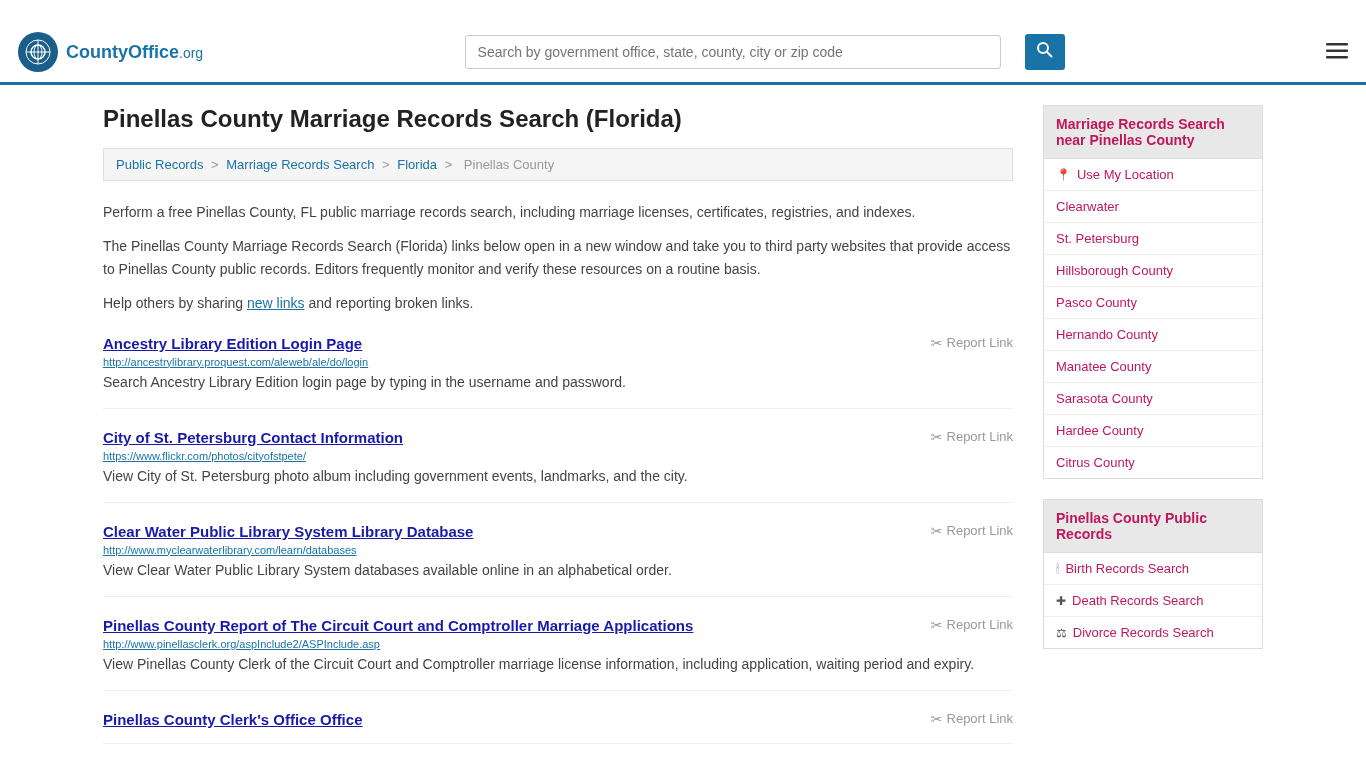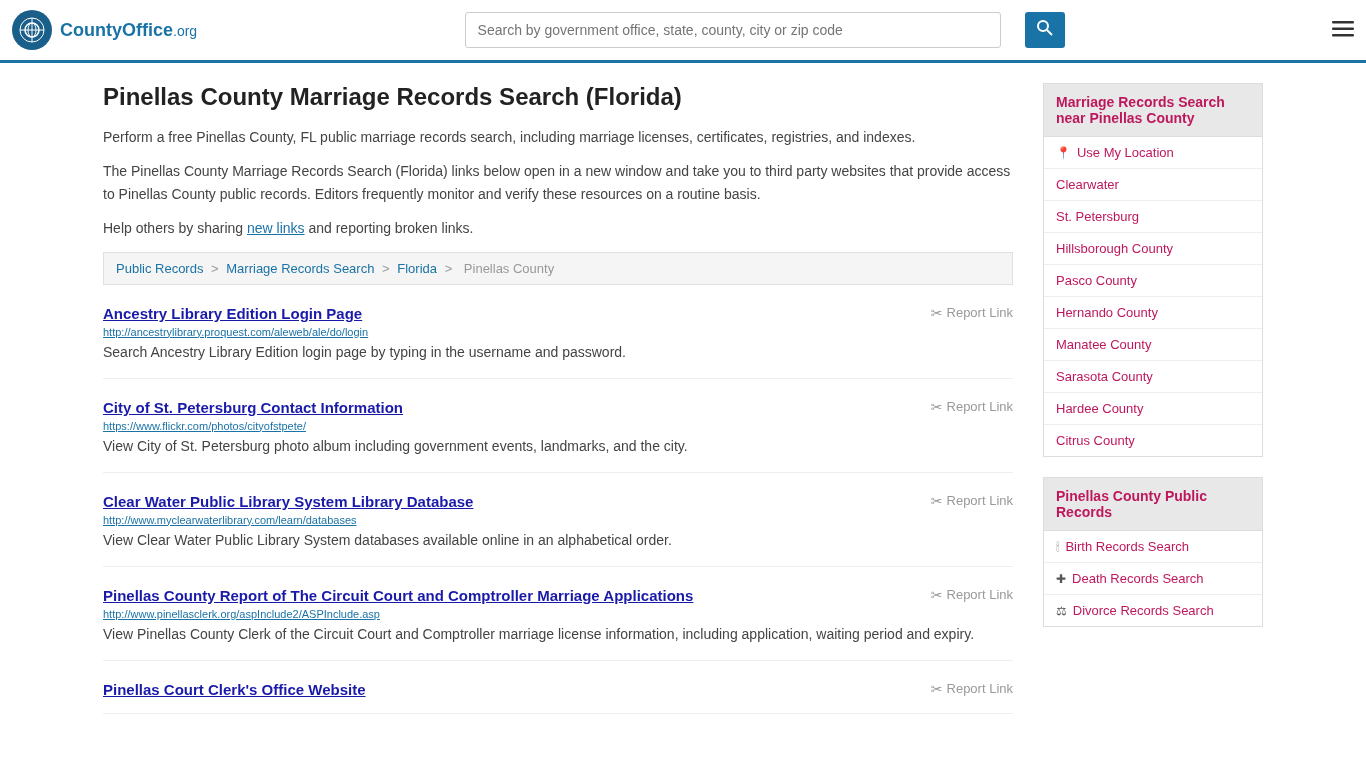--- a/index.html
+++ b/index.html
@@ -2,24 +2,25 @@
 <html><head>
   <meta charset="utf-8">
   <style>
     * { box-sizing: border-box; margin: 0; padding: 0; }
     body { font-family: Arial, sans-serif; font-size: 14px; color: #333; background: #fff; }
 
     
     #header {
       background: #fff;
       border-bottom: 3px solid #1a73a7;
-      padding: 10px 12px;
+      padding: 10px 18px;
       display: flex;
       align-items: center;
       justify-content: space-between;
+      margin-top: 22px;
     }
     #logo-area {
       display: flex;
       align-items: center;
       gap: 8px;
     }
     #logo-circle {
       width: 40px;
       height: 40px;
       border-radius: 50%;
@@ -33,20 +34,21 @@
     #logo-text {
       font-size: 18px;
       font-weight: bold;
       color: #333;
     }
     #logo-text span {
       color: #1a73a7;
     }
     #search-area {
       display: flex;
+      align-items: center;
       gap: 24px;
       flex: 1;
       max-width: 600px;
       margin: 0 20px;
     }
     #search-input {
       flex: 1;
       padding: 8px 12px;
       border: 1px solid #ccc;
       border-radius: 3px;
@@ -231,38 +233,38 @@
       <rect y="13" width="22" height="2.5" rx="1"></rect>
     </svg>
   </button>
 </div>
 
 <div id="main-wrapper">
 
   <div id="content">
     <h1 id="page-title">Pinellas County Marriage Records Search (Florida)</h1>
 
-    <div id="description">
-      <p>Perform a free Pinellas County, FL public marriage records search, including marriage licenses, certificates, registries, and indexes.</p>
-      <p>The Pinellas County Marriage Records Search (Florida) links below open in a new window and take you to third party websites that provide access to Pinellas County public records. Editors frequently monitor and verify these resources on a routine basis.</p>
-      <p>
-        <span>Help others by sharing </span><a href="#">new links</a><span> and reporting broken links.</span>
-      </p>
-    </div>
-
     <div id="breadcrumb">
       <a href="#">Public Records</a>
       <span> &gt; </span>
       <a href="#">Marriage Records Search</a>
       <span> &gt; </span>
       <a href="#">Florida</a>
       <span> &gt; </span>
       <span>Pinellas County</span>
     </div>
 
+    <div id="description">
+      <p>Perform a free Pinellas County, FL public marriage records search, including marriage licenses, certificates, registries, and indexes.</p>
+      <p>The Pinellas County Marriage Records Search (Florida) links below open in a new window and take you to third party websites that provide access to Pinellas County public records. Editors frequently monitor and verify these resources on a routine basis.</p>
+      <p>
+        <span>Help others by sharing </span><a href="#">new links</a><span> and reporting broken links.</span>
+      </p>
+    </div>
+
     <div id="results-list">
         <div class="result-item">
       <div style="overflow:hidden">
         <span class="result-report">
           <span class="report-icon">✂</span>
           <span>Report Link</span>
         </span>
         <a class="result-title" href="#">Ancestry Library Edition Login Page</a>
       </div>
       <a class="result-url" href="#">http://ancestrylibrary.proquest.com/aleweb/ale/do/login</a>
@@ -300,21 +302,21 @@
       </div>
       <a class="result-url" href="#">http://www.pinellasclerk.org/aspInclude2/ASPInclude.asp</a>
       <div class="result-desc">View Pinellas County Clerk of the Circuit Court and Comptroller marriage license information, including application, waiting period and expiry.</div>
     </div>
         <div class="result-item">
       <div style="overflow:hidden">
         <span class="result-report">
           <span class="report-icon">✂</span>
           <span>Report Link</span>
         </span>
-        <a class="result-title" href="#">Pinellas Court Clerk's Office Website</a>
+        <a class="result-title" href="#">Pinellas County Clerk's Office Office</a>
       </div>
 
     </div>
       </div>
   </div>
 
   <div id="sidebar">
     <div class="sidebar-section">
       <div class="sidebar-header">Marriage Records Search near Pinellas County</div>
       <ul class="sidebar-list" id="nearby-list">

